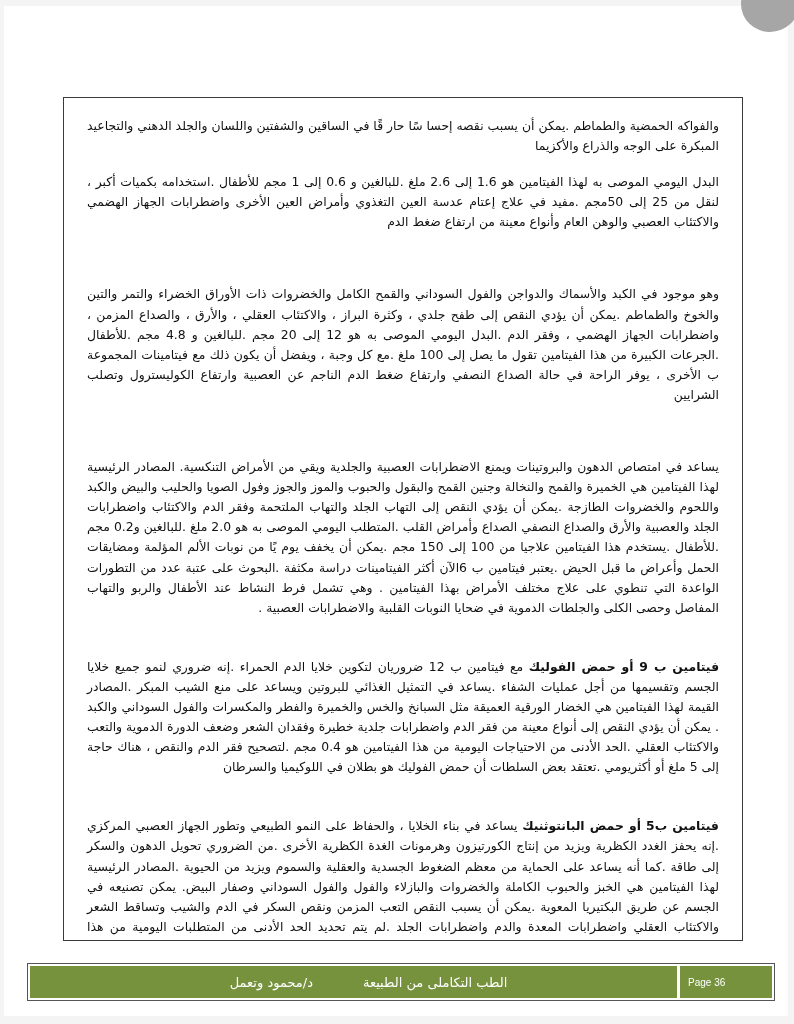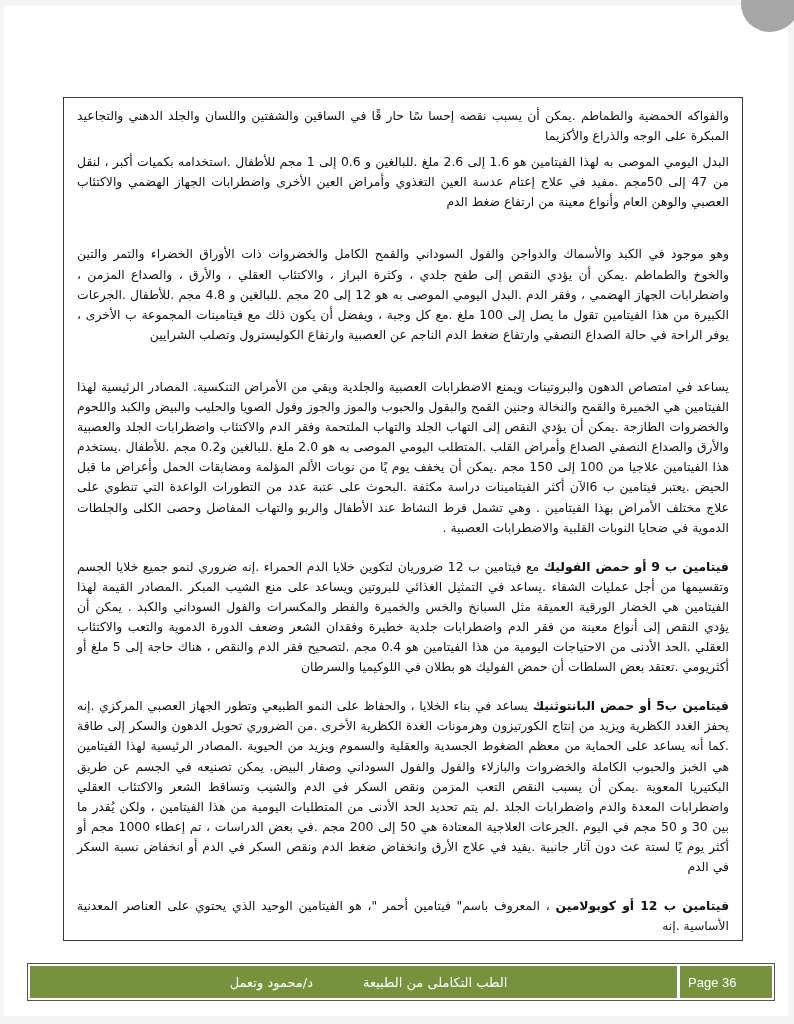--- a/index.html
+++ b/index.html
@@ -17,52 +17,52 @@
     border-radius: 50%; background: #a6a6a6;
   }
   .text-box {
     position: absolute; left: 59px; top: 91px; width: 680px; height: 844px;
     border: 1px solid #3a3a3a; box-sizing: border-box;
     direction: rtl; text-align: justify;
     padding: 2px 7px 0 7px;
     font-size: 12.4px; line-height: 20.1px; color: #111;
     overflow: hidden;
   }
-  .text-box p { margin: 6px; }
+  .text-box p { margin: 16px; }
   .text-box .gap { height: 20px; }
   .text-box .gap-sm { height: 7px; }
   .text-box b { font-weight: bold; }
   .footer-outer {
     position: absolute; left: 23px; top: 957px; width: 748px; height: 38px;
     border: 1px solid #555; box-sizing: border-box; background: #fff;
     padding: 2px;
   }
   .footer-inner {
     display: flex; width: 100%; height: 100%; background: #76923c;
     box-sizing: border-box;
   }
   .footer-title {
     flex: 1; color: #fff; direction: rtl; font-size: 13px;
     display: flex; align-items: center; justify-content: center; gap: 50px;
     letter-spacing: 2px; border-right: 3px solid #fff; padding-left: 30px;
   }
   .footer-page {
-    width: 92px; color: #fff; font-size: 13px; font-family: "Liberation Sans", sans-serif;
+    width: 92px; color: #fff; font-size: 10px; font-family: "Liberation Sans", sans-serif;
     display: flex; align-items: center; padding-left: 8px; box-sizing: border-box;
   }
 </style>
 </head>
 <body>
 
 <div class="page">
   <div class="corner-circle"></div>
 
   <div class="text-box">
     <p>والفواكه الحمضية والطماطم .يمكن أن يسبب نقصه إحسا سًا حار قًا في الساقين والشفتين واللسان والجلد الدهني والتجاعيد المبكرة على الوجه والذراع والأكزيما</p>
-    <p>البدل اليومي الموصى به لهذا الفيتامين هو 1.6 إلى 2.6 ملغ .للبالغين و 0.6 إلى 1 مجم للأطفال .استخدامه بكميات أكبر ، لنقل من 47 إلى 50مجم .مفيد في علاج إعتام عدسة العين التغذوي وأمراض العين الأخرى واضطرابات الجهاز الهضمي والاكتئاب العصبي والوهن العام وأنواع معينة من ارتفاع ضغط الدم</p>
+    <p>البدل اليومي الموصى به لهذا الفيتامين هو 1.6 إلى 2.6 ملغ .للبالغين و 0.6 إلى 1 مجم للأطفال .استخدامه بكميات أكبر ، لنقل من 25 إلى 50مجم .مفيد في علاج إعتام عدسة العين التغذوي وأمراض العين الأخرى واضطرابات الجهاز الهضمي والاكتئاب العصبي والوهن العام وأنواع معينة من ارتفاع ضغط الدم</p>
     <div class="gap"></div>
 
     <p>وهو موجود في الكبد والأسماك والدواجن والفول السوداني والقمح الكامل والخضروات ذات الأوراق الخضراء والتمر والتين والخوخ والطماطم .يمكن أن يؤدي النقص إلى طفح جلدي ، وكثرة البراز ، والاكتئاب العقلي ، والأرق ، والصداع المزمن ، واضطرابات الجهاز الهضمي ، وفقر الدم .البدل اليومي الموصى به هو 12 إلى 20 مجم .للبالغين و 4.8 مجم .للأطفال .الجرعات الكبيرة من هذا الفيتامين تقول ما يصل إلى 100 ملغ .مع كل وجبة ، ويفضل أن يكون ذلك مع فيتامينات المجموعة ب الأخرى ، يوفر الراحة في حالة الصداع النصفي وارتفاع ضغط الدم الناجم عن العصبية وارتفاع الكوليسترول وتصلب الشرايين</p>
     <div class="gap"></div>
 
     <p>يساعد في امتصاص الدهون والبروتينات ويمنع الاضطرابات العصبية والجلدية ويقي من الأمراض التنكسية. المصادر الرئيسية لهذا الفيتامين هي الخميرة والقمح والنخالة وجنين القمح والبقول والحبوب والموز والجوز وفول الصويا والحليب والبيض والكبد واللحوم والخضروات الطازجة .يمكن أن يؤدي النقص إلى التهاب الجلد والتهاب الملتحمة وفقر الدم والاكتئاب واضطرابات الجلد والعصبية والأرق والصداع النصفي الصداع وأمراض القلب .المتطلب اليومي الموصى به هو 2.0 ملغ .للبالغين و0.2 مجم .للأطفال .يستخدم هذا الفيتامين علاجيا من 100 إلى 150 مجم .يمكن أن يخفف يوم يًا من نوبات الألم المؤلمة ومضايقات الحمل وأعراض ما قبل الحيض .يعتبر فيتامين ب 6الآن أكثر الفيتامينات دراسة مكثفة .البحوث على عتبة عدد من التطورات الواعدة التي تنطوي على علاج مختلف الأمراض بهذا الفيتامين . وهي تشمل فرط النشاط عند الأطفال والربو والتهاب المفاصل وحصى الكلى والجلطات الدموية في ضحايا النوبات القلبية والاضطرابات العصبية .</p>
     <div class="gap-sm"></div>
 
     <p>
       <b>فيتامين ب 9 أو حمض الفوليك</b><span> مع فيتامين ب 12 ضروريان لتكوين خلايا الدم الحمراء .إنه ضروري لنمو جميع خلايا الجسم وتقسيمها من أجل عمليات الشفاء .يساعد في التمثيل الغذائي للبروتين ويساعد على منع الشيب المبكر .المصادر القيمة لهذا الفيتامين هي الخضار الورقية العميقة مثل السبانخ والخس والخميرة والفطر والمكسرات والفول السوداني والكبد . يمكن أن يؤدي النقص إلى أنواع معينة من فقر الدم واضطرابات جلدية خطيرة وفقدان الشعر وضعف الدورة الدموية والتعب والاكتئاب العقلي .الحد الأدنى من الاحتياجات اليومية من هذا الفيتامين هو 0.4 مجم .لتصحيح فقر الدم والنقص ، هناك حاجة إلى 5 ملغ أو أكثريومي .تعتقد بعض السلطات أن حمض الفوليك هو بطلان في اللوكيميا والسرطان</span>

